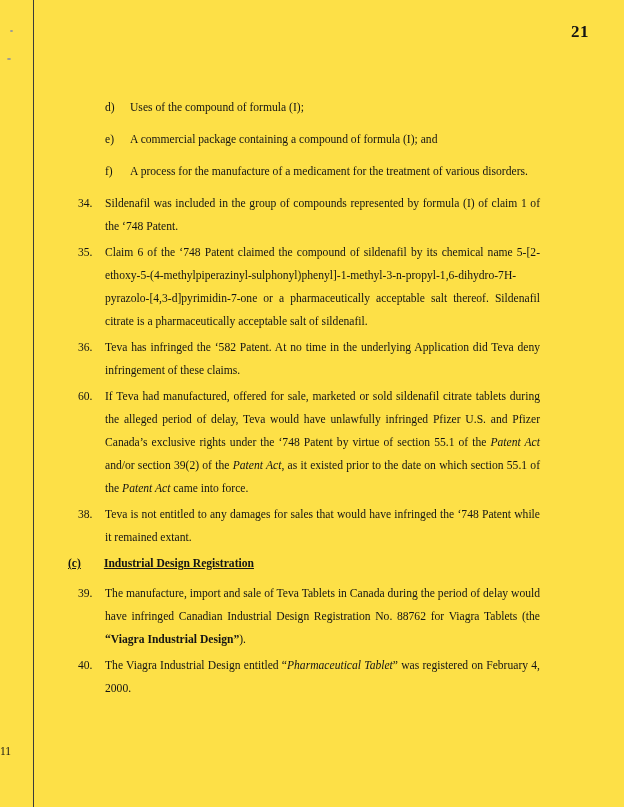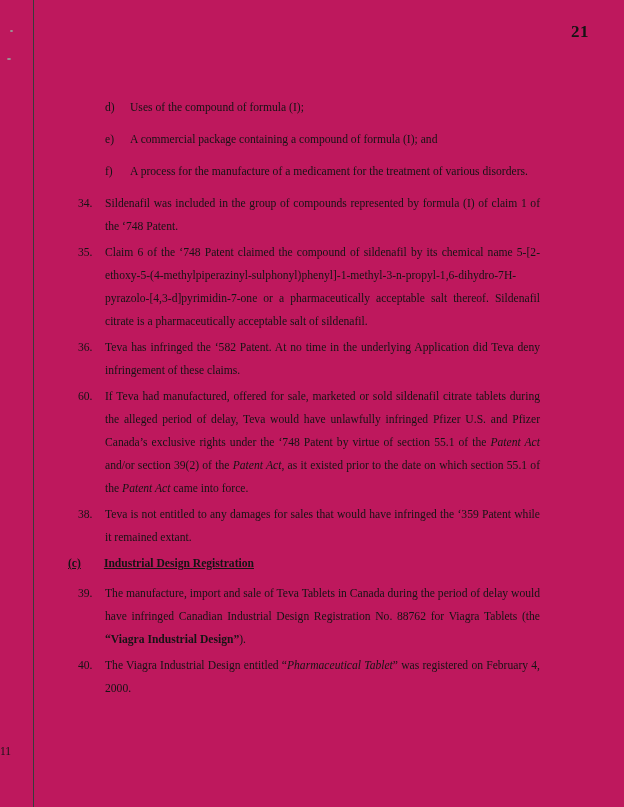--- a/index.html
+++ b/index.html
@@ -1,21 +1,21 @@
 <!DOCTYPE html>
 <html><head>
 <meta charset="utf-8">
 <style>
   html, body { margin: 0; padding: 0; background: #e8e8e6; }
   .page {
     position: relative;
     width: 624px;
     height: 807px;
     margin: 0 auto;
-    background: #be185d;
+    background: #fde047;
     font-family: "Liberation Serif", "DejaVu Serif", serif;
     color: #141414;
     overflow: hidden;
   }
   .scan-line {
     position: absolute;
     left: 33px;
     top: 0;
     width: 1px;
     height: 100%;
@@ -119,21 +119,21 @@
       <span class="ptext">Teva has infringed the ‘582 Patent.  At no time in the underlying Application did Teva deny infringement of these claims.</span>
     </div>
 
     <div class="para">
       <span class="pnum">60.</span>
       <span class="ptext"><span>If Teva had manufactured, offered for sale, marketed or sold sildenafil citrate tablets during the alleged period of delay, Teva would have unlawfully infringed Pfizer U.S. and Pfizer Canada’s exclusive rights under the ‘748 Patent by virtue of section 55.1 of the </span><span class="it">Patent Act</span><span> and/or section 39(2) of the </span><span class="it">Patent Act</span><span>, as it existed prior to the date on which section 55.1 of the </span><span class="it">Patent Act</span><span> came into force.</span></span>
     </div>
 
     <div class="para">
       <span class="pnum">38.</span>
-      <span class="ptext">Teva is not entitled to any damages for sales that would have infringed the ‘359 Patent while it remained extant.</span>
+      <span class="ptext">Teva is not entitled to any damages for sales that would have infringed the ‘748 Patent while it remained extant.</span>
     </div>
 
     <div class="section-heading">
       <span class="heading-label">(c)</span><span class="heading-title">Industrial Design Registration</span>
     </div>
 
     <div class="para">
       <span class="pnum">39.</span>
       <span class="ptext"><span>The manufacture, import and sale of Teva Tablets in Canada during the period of delay would have infringed Canadian Industrial Design Registration No. 88762 for Viagra Tablets (the </span><span class="bd">“Viagra Industrial Design”</span><span>).</span></span>
     </div>

